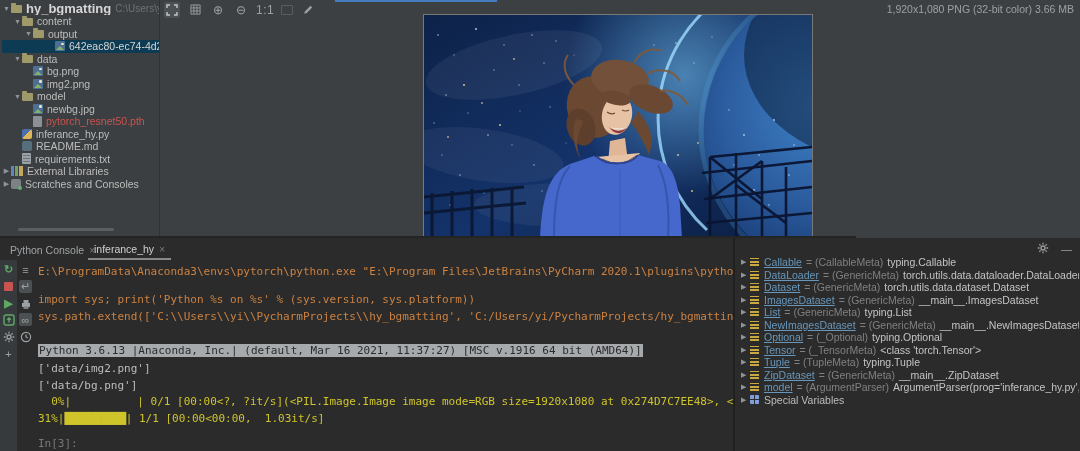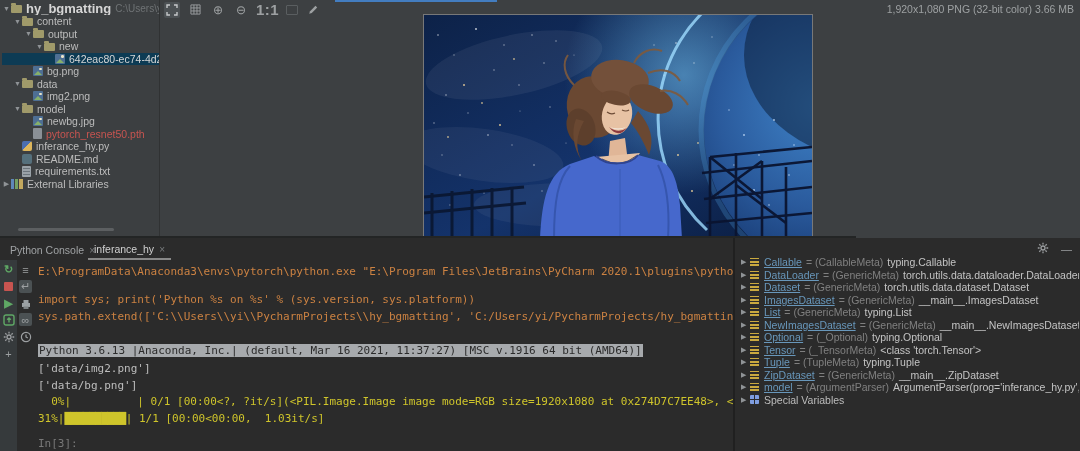--- a/index.html
+++ b/index.html
@@ -38,21 +38,21 @@
      background-image:repeating-linear-gradient(#6c757c 0 1px,transparent 1px 3px);background-size:7px 7px;background-position:1px 2px;background-repeat:no-repeat}
   .i-pth{width:9px;height:11px;border-radius:1px;background:#8a9096}
   .i-lib{width:12px;height:10px;background:linear-gradient(90deg,#5f87b9 0 3px,transparent 3px 4px,#74a063 4px 7px,transparent 7px 8px,#c3a85e 8px 12px)}
   .i-scr{width:10px;height:10px;border-radius:2px;background:#7b8287;position:relative}
   .i-scr:after{content:"";position:absolute;right:-1px;bottom:-1px;width:4px;height:4px;border-radius:50%;background:#6aab73}
 
   
   #imgbar{position:absolute;left:164px;top:1px;height:17px;display:flex;align-items:center;gap:7px;color:#9da0a2}
   .tbtn{display:flex;align-items:center;justify-content:center;height:16px;min-width:16px;font-size:12px;color:#9da0a2}
   .tbtn.sel{background:#4c5154;border-radius:2px;padding:0 2px}
-  .tb-one{font-size:15px;font-weight:bold;letter-spacing:.5px}
+  .tb-one{font-size:12px;font-weight:normal;letter-spacing:.5px}
   .tb-dim{width:12px;height:10px;border:1px solid #5a5e60;border-radius:1px}
   #imginfo{position:absolute;right:6px;top:3px;font-size:10.5px;color:#9da0a2}
 
   
   #pic{position:absolute;left:423px;top:14px;width:390px;height:226px;border:1px solid #787878;background:#10264e}
 
   
   #bottom{position:absolute;left:0;top:236px;width:856px;height:215px;background:#2b2b2b;border-top:2px solid #232525}
   #ctabs{position:absolute;left:0;top:2px;width:733px;height:20px;background:#32343
 
@@ -111,43 +111,38 @@
         <div class="prow d1">
             <span class="chev">▼</span>
             <span class="icn i-folder"></span>
             <span class="lbl">content</span>
           </div>
         <div class="prow d2">
             <span class="chev">▼</span>
             <span class="icn i-folder"></span>
             <span class="lbl">output</span>
           </div>
-        <div class="prow d3">
-            <span class="chev">▼</span>
-            <span class="icn i-folder"></span>
-            <span class="lbl">new</span>
-          </div>
         <div class="prow d4 sel">
             <span class="chev"></span>
             <span class="icn i-img"></span>
             <span class="lbl">642eac80-ec74-4d22-99d9-5</span>
-          </div>
-        <div class="prow d2">
-            <span class="chev"></span>
-            <span class="icn i-img"></span>
-            <span class="lbl">bg.png</span>
           </div>
         <div class="prow d1">
             <span class="chev">▼</span>
             <span class="icn i-folder"></span>
             <span class="lbl">data</span>
           </div>
         <div class="prow d2">
             <span class="chev"></span>
             <span class="icn i-img"></span>
+            <span class="lbl">bg.png</span>
+          </div>
+        <div class="prow d2">
+            <span class="chev"></span>
+            <span class="icn i-img"></span>
             <span class="lbl">img2.png</span>
           </div>
         <div class="prow d1">
             <span class="chev">▼</span>
             <span class="icn i-folder"></span>
             <span class="lbl">model</span>
           </div>
         <div class="prow d2">
             <span class="chev"></span>
             <span class="icn i-img"></span>
@@ -170,20 +165,25 @@
           </div>
         <div class="prow d1">
             <span class="chev"></span>
             <span class="icn i-txt"></span>
             <span class="lbl">requirements.txt</span>
           </div>
         <div class="prow d0">
             <span class="chev">▶</span>
             <span class="icn i-lib"></span>
             <span class="lbl">External Libraries</span>
+          </div>
+        <div class="prow d0">
+            <span class="chev">▶</span>
+            <span class="icn i-scr"></span>
+            <span class="lbl">Scratches and Consoles</span>
           </div>
       </div>
       <div id="ptree-scroll"></div>
     </div>
 
     <div id="imgbar">
       <span class="tbtn sel">
         <svg width="12" height="12" viewBox="0 0 12 12" fill="none" stroke="#c5c8ca" stroke-width="1.4">
             <path d="M1 4V1h3 M8 1h3v3 M11 8v3H8 M4 11H1V8"></path>
           </svg>

